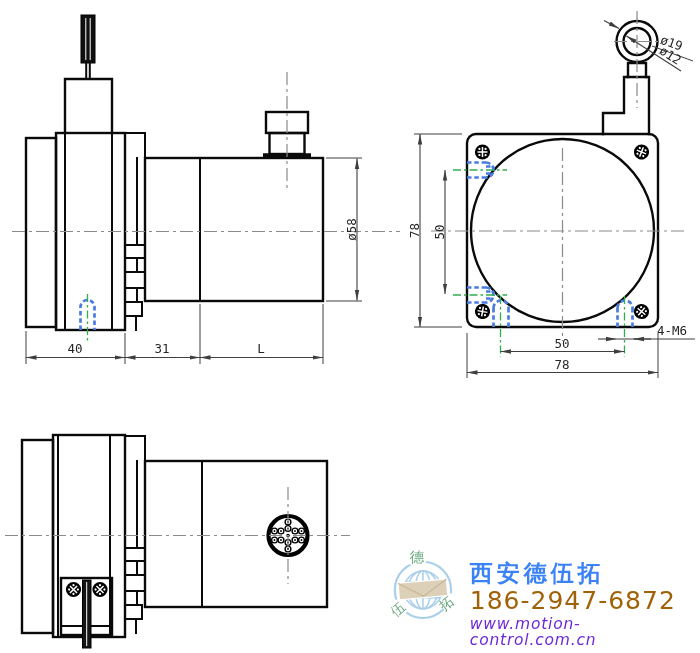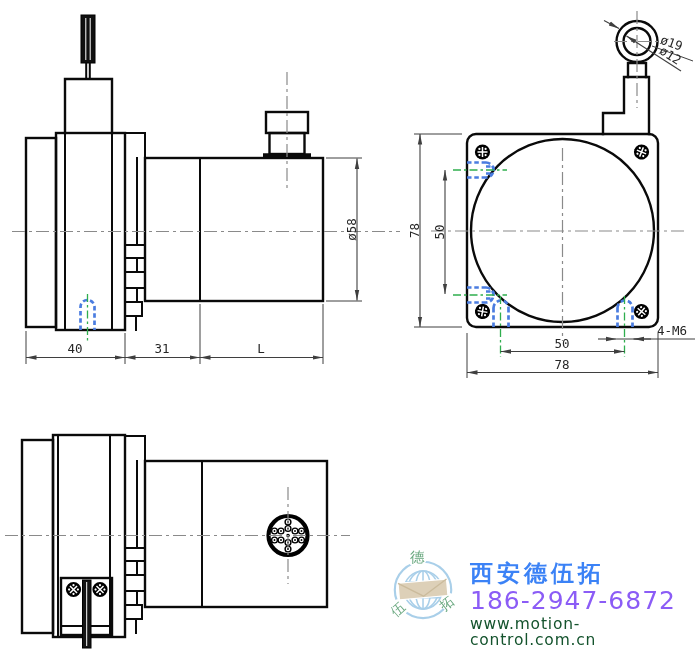--- a/index.html
+++ b/index.html
@@ -14,22 +14,22 @@
   .cl   { stroke:#8a8a8a; fill:none; stroke-width:1.2; stroke-dasharray:13 4 3 4; }
   .gc   { stroke:#2fae4e; fill:none; stroke-width:1.3; stroke-dasharray:8 3 2.5 3; }
   .hb   { stroke:#4a7ce0; fill:none; stroke-width:2.7; stroke-dasharray:4.5 2.8; }
   .dim  { stroke:#3f3f3f; fill:none; stroke-width:1.1; }
   .ext  { stroke:#3f3f3f; fill:none; stroke-width:1; }
   .dimtxt { font-family:"DejaVu Sans Mono","Liberation Mono",monospace; font-size:12.5px; fill:#262626; }
   
   .watermark { position:absolute; left:388px; top:540px; display:flex; gap:10px; align-items:flex-start; }
   .wm-text { margin-top:21px; }
   .wm-company { font-size:23px; font-weight:bold; color:#3b82f6; letter-spacing:4px; line-height:1.05; }
-  .wm-phone   { font-size:25px; color:#8b5cf6; letter-spacing:1px; margin-top:3px; line-height:1.0; }
-  .wm-site    { font-size:15.5px; color:#14532d; letter-spacing:0.8px; margin-top:4px; line-height:1.0; }
+  .wm-phone   { font-size:25px; color:#a16207; letter-spacing:1px; margin-top:3px; line-height:1.0; }
+  .wm-site    { font-size:15.5px; color:#6d28d9; letter-spacing:0.8px; margin-top:4px; line-height:1.0;font-style:italic; }
   .wm-char { font-family:"DejaVu Sans","Liberation Sans",sans-serif; }
 </style>
 </head>
 <body>
 
 <div class="canvas">
   <svg width="700" height="653" viewBox="0 0 700 653">
     <defs>
       <marker id="arw" markerWidth="12" markerHeight="8" refX="10.5" refY="3" orient="auto-start-reverse" markerUnits="userSpaceOnUse">
         <path d="M0,0.8 L10.5,3 L0,5.2 Z" fill="#3f3f3f"></path>

